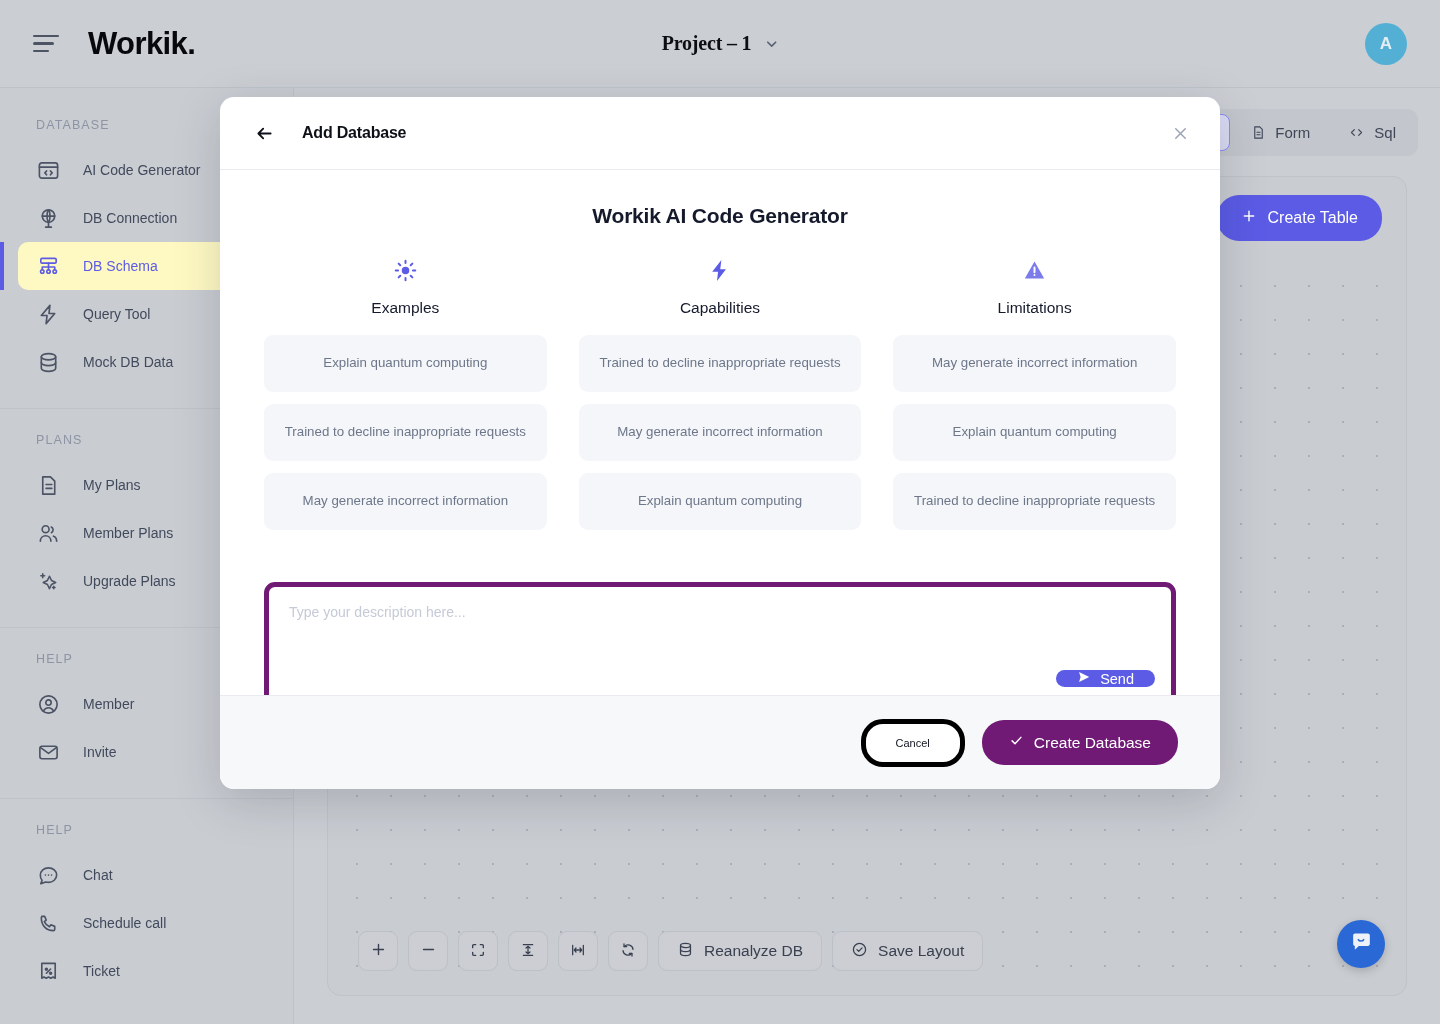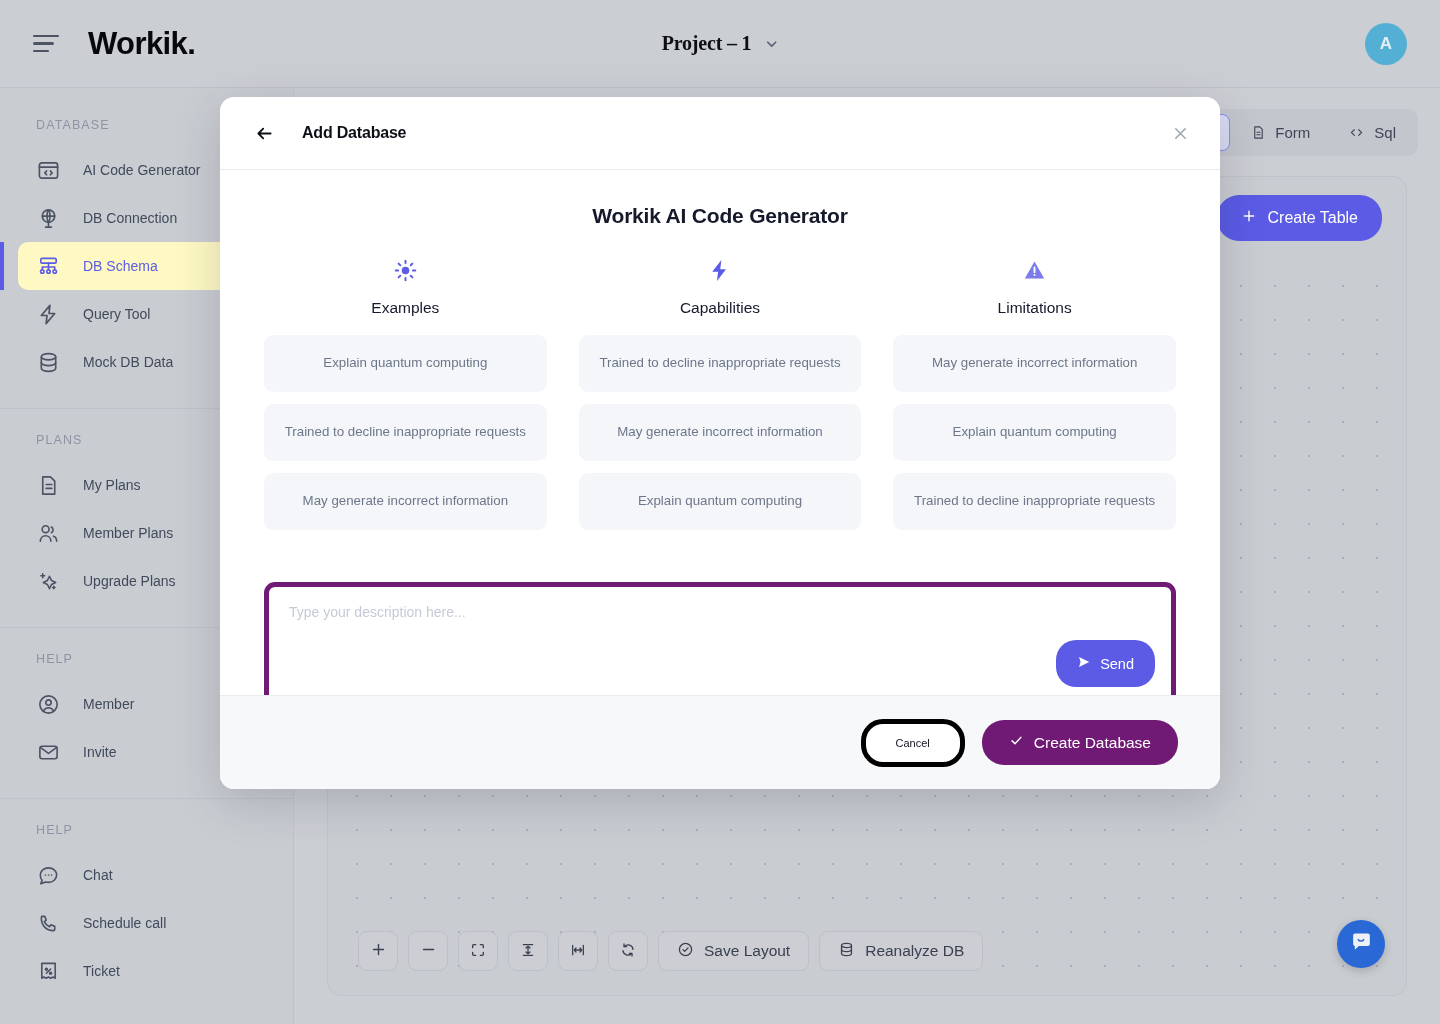--- a/index.html
+++ b/index.html
@@ -170,21 +170,21 @@
 
   .composer {
     margin-top: 52px; border: 5px solid #701a75; border-radius: 11px;
     height: 124px; position: relative; padding: 17px 20px;
   }
   .composer .ph { font-size: 14px; color: #c5cad6; }
   .send-btn {
     position: absolute; right: 16px; bottom: 14px;
     display: flex; align-items: center; gap: 9px;
     background: #5b5be6; color: #fff; border: none; border-radius: 20px;
-    padding: 15px 21px; font-size: 14.5px; cursor: pointer;
+    padding: 0 21px; font-size: 14.5px; cursor: pointer;
   }
 
   .modal-foot {
     height: 94px; background: #f7f8fa; border-top: 1px solid #e9ebf0;
     display: flex; align-items: center; justify-content: flex-end; gap: 17px;
     padding-right: 42px;
   }
   .btn-cancel {
     background: #fff; border: 5px solid #000000; border-radius: 22px;
     padding: 13px 30px; font-size: 11px; color: #11151f; cursor: pointer;
@@ -472,35 +472,35 @@
           <span>
             <svg width="16" height="16" viewBox="0 0 24 24" fill="none" stroke="#39404f" stroke-width="1.9" stroke-linecap="round" stroke-linejoin="round">
                 <path d="M19.5 11a7.5 7.5 0 0 0-13-4.3M4.5 13a7.5 7.5 0 0 0 13 4.3"></path>
                 <path d="M6 3v4h4M18 21v-4h-4"></path>
               </svg>
           </span>
         </button>
         <button class="tb-wide">
           <span>
             <svg width="17" height="17" viewBox="0 0 24 24" fill="none" stroke="#39404f" stroke-width="1.8" stroke-linecap="round" stroke-linejoin="round">
-                <circle cx="12" cy="12" r="8.6"></circle>
-                <path d="M8.4 12.2l2.5 2.5 4.7-5"></path>
-              </svg>
-          </span>
-          <span>Save Layout</span>
-        </button>
-        <button class="tb-wide">
-          <span>
-            <svg width="17" height="17" viewBox="0 0 24 24" fill="none" stroke="#39404f" stroke-width="1.8" stroke-linecap="round" stroke-linejoin="round">
                 <ellipse cx="12" cy="6.2" rx="7" ry="3"></ellipse>
                 <path d="M5 6.2v11.6c0 1.7 3.1 3 7 3s7-1.3 7-3V6.2"></path>
                 <path d="M5 12c0 1.7 3.1 3 7 3s7-1.3 7-3"></path>
               </svg>
           </span>
           <span>Reanalyze DB</span>
+        </button>
+        <button class="tb-wide">
+          <span>
+            <svg width="17" height="17" viewBox="0 0 24 24" fill="none" stroke="#39404f" stroke-width="1.8" stroke-linecap="round" stroke-linejoin="round">
+                <circle cx="12" cy="12" r="8.6"></circle>
+                <path d="M8.4 12.2l2.5 2.5 4.7-5"></path>
+              </svg>
+          </span>
+          <span>Save Layout</span>
         </button>
       </div>
     </div>
 
     <div class="chat-fab">
       <span>
         <svg width="25" height="25" viewBox="0 0 24 24" fill="#eef2f8">
             <path d="M4 5.2C4 4.2 4.8 3.4 5.8 3.4h12.4c1 0 1.8.8 1.8 1.8v8.3c0 1-.8 1.8-1.8 1.8H9.4L5.6 19v-3.7h-.2c-.8-.2-1.4-.9-1.4-1.8z"></path>
             <path d="M8.9 9.2c.9 1.8 4.3 1.8 5.2 0" stroke="#2a68d6" stroke-width="1.5" fill="none" stroke-linecap="round"></path>
           </svg>

